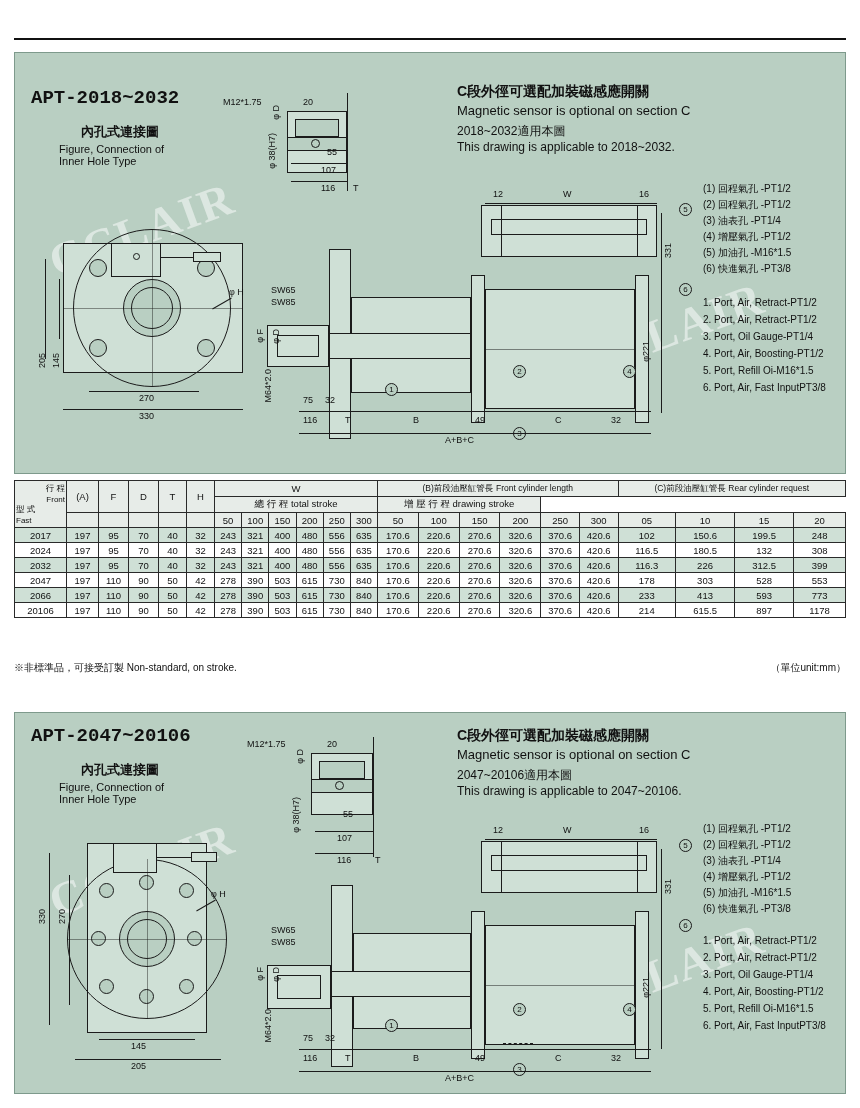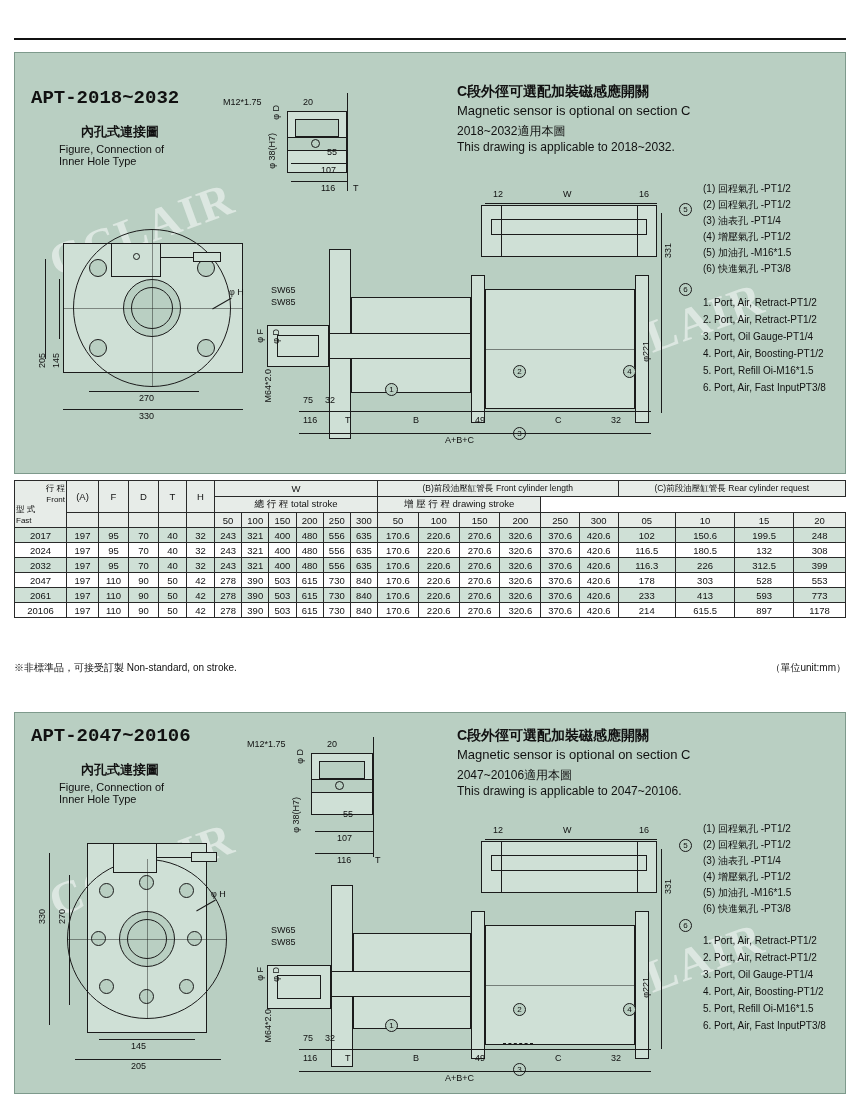--- a/index.html
+++ b/index.html
@@ -356,21 +356,21 @@
         <td>270.6</td>
         <td>320.6</td>
         <td>370.6</td>
         <td>420.6</td>
         <td>178</td>
         <td>303</td>
         <td>528</td>
         <td>553</td>
       </tr>
       <tr class="rowalt">
-        <td>2061</td>
+        <td>2066</td>
         <td>197</td>
         <td>110</td>
         <td>90</td>
         <td>50</td>
         <td>42</td>
         <td>278</td>
         <td>390</td>
         <td>503</td>
         <td>615</td>
         <td>730</td>

